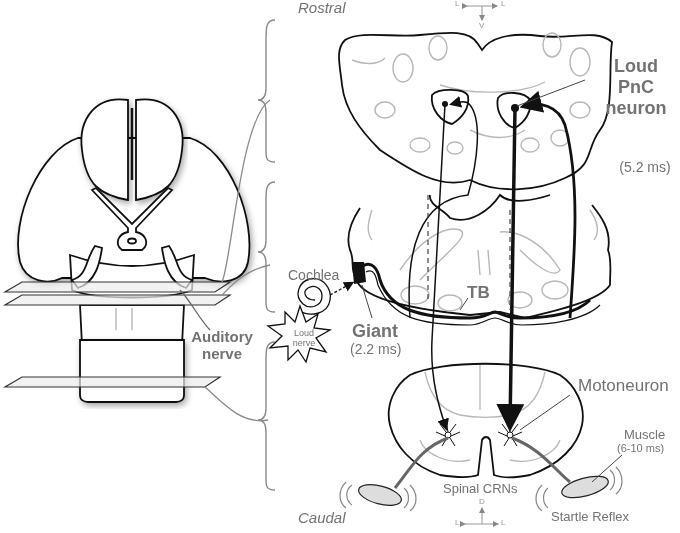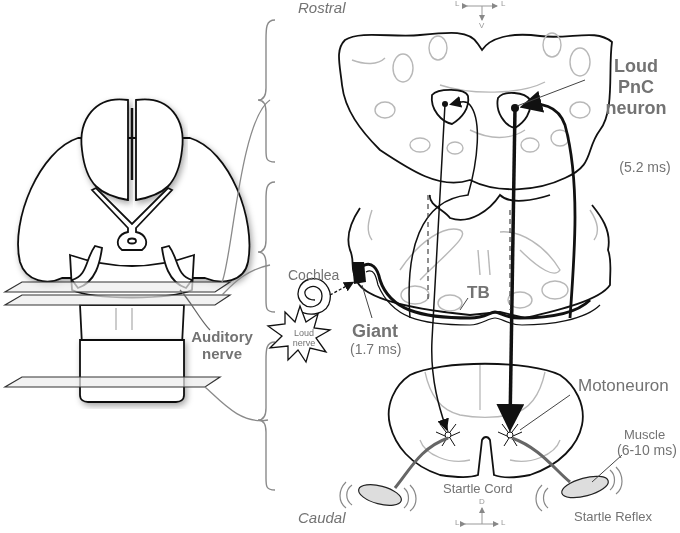--- a/index.html
+++ b/index.html
@@ -200,25 +200,25 @@
   <div>neuron</div>
 </div>
 <div class="lbl c" style="left:610px;top:120px;width:70px;font-size:14px;margin-top:40px;">(5.2 ms)</div>
 
 <div class="lbl" style="left:288px;top:268px;font-size:14px;">Cochlea</div>
 <div class="lbl c" style="left:287px;top:328px;width:34px;font-size:9px;line-height:10px;">
   <div>Loud</div>
   <div>nerve</div>
 </div>
 <div class="lbl bold" style="left:352px;top:322px;font-size:18px;">Giant</div>
-<div class="lbl" style="left:350px;top:342px;font-size:14px;">(1.7 ms)</div>
+<div class="lbl" style="left:350px;top:342px;font-size:14px;">(2.2 ms)</div>
 <div class="lbl bold" style="left:467px;top:284px;font-size:17px;">TB</div>
 
 <div class="lbl bold c" style="left:182px;top:328px;width:80px;font-size:15px;line-height:17px;">
   <div>Auditory</div>
   <div>nerve</div>
 </div>
 
 <div class="lbl" style="left:578px;top:377px;font-size:17px;text-align:center;">Motoneuron</div>
 <div class="lbl" style="left:624px;top:428px;font-size:13px;">Muscle</div>
-<div class="lbl" style="left:617px;top:443px;font-size:14px;">(6-10 ms)</div>
-<div class="lbl" style="left:443px;top:482px;font-size:13px;">Startle Cord</div>
-<div class="lbl" style="left:551px;top:510px;font-size:13px;margin-left:23px;">Startle Reflex</div>
+<div class="lbl" style="left:617px;top:443px;font-size:11px;">(6-10 ms)</div>
+<div class="lbl" style="left:443px;top:482px;font-size:13px;">Spinal CRNs</div>
+<div class="lbl" style="left:551px;top:510px;font-size:13px;">Startle Reflex</div>
 
 </body></html>

